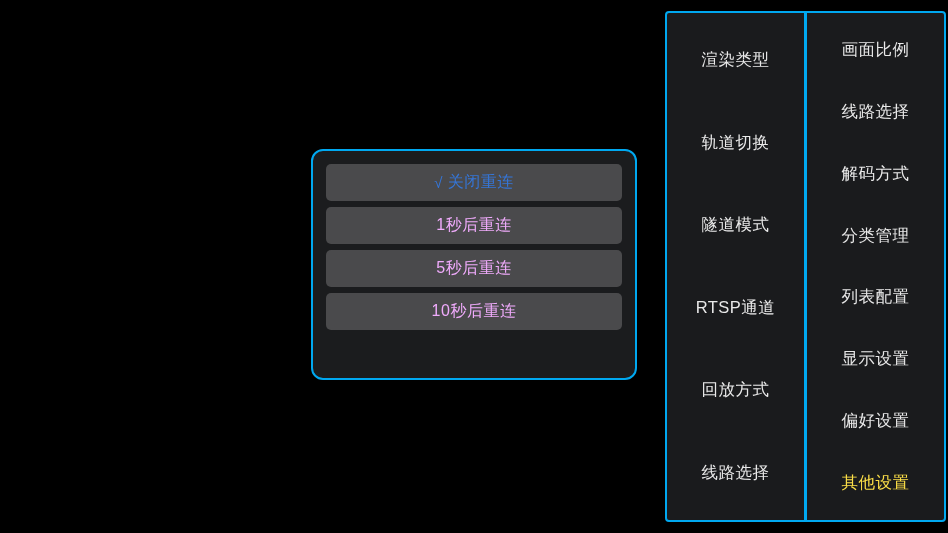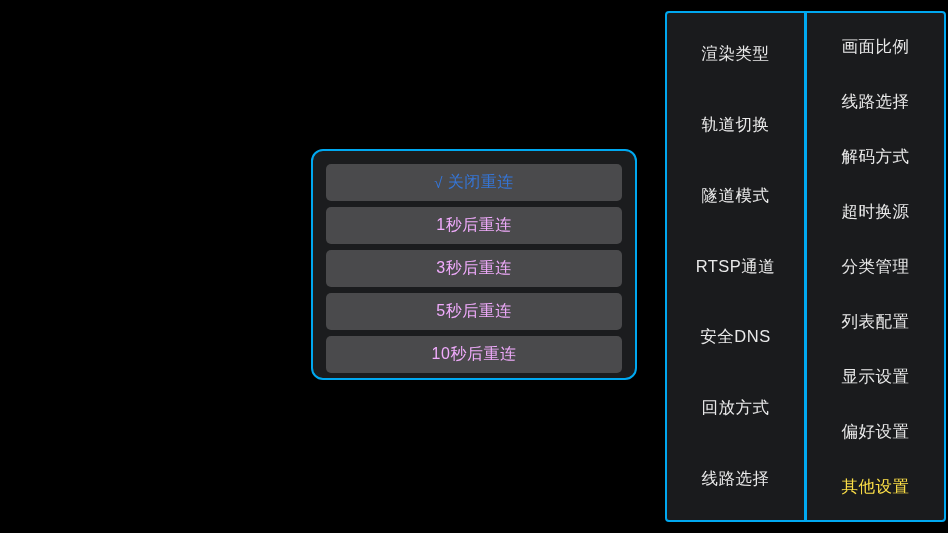--- a/index.html
+++ b/index.html
@@ -112,23 +112,20 @@
   <div id="reconnect-dialog">
     <div class="opt-list">
       <div class="opt-row selected">
         <span class="opt-check">√</span>
         <span>关闭重连</span>
       </div>
       <div class="opt-row">
         <span>1秒后重连</span>
       </div>
       <div class="opt-row">
-        <span>3秒后重连</span>
-      </div>
-      <div class="opt-row">
         <span>5秒后重连</span>
       </div>
       <div class="opt-row">
         <span>10秒后重连</span>
       </div>
     </div>
   </div>
 
   <div id="settings-panel">
 
@@ -139,42 +136,36 @@
       <div class="menu-item">
         <span>轨道切换</span>
       </div>
       <div class="menu-item">
         <span>隧道模式</span>
       </div>
       <div class="menu-item">
         <span>RTSP通道</span>
       </div>
       <div class="menu-item">
-        <span>安全DNS</span>
-      </div>
-      <div class="menu-item">
         <span>回放方式</span>
       </div>
       <div class="menu-item">
         <span>线路选择</span>
       </div>
     </div>
 
     <div class="menu-col col-right">
       <div class="menu-item">
         <span>画面比例</span>
       </div>
       <div class="menu-item">
         <span>线路选择</span>
       </div>
       <div class="menu-item">
         <span>解码方式</span>
-      </div>
-      <div class="menu-item">
-        <span>超时换源</span>
       </div>
       <div class="menu-item">
         <span>分类管理</span>
       </div>
       <div class="menu-item">
         <span>列表配置</span>
       </div>
       <div class="menu-item">
         <span>显示设置</span>
       </div>

